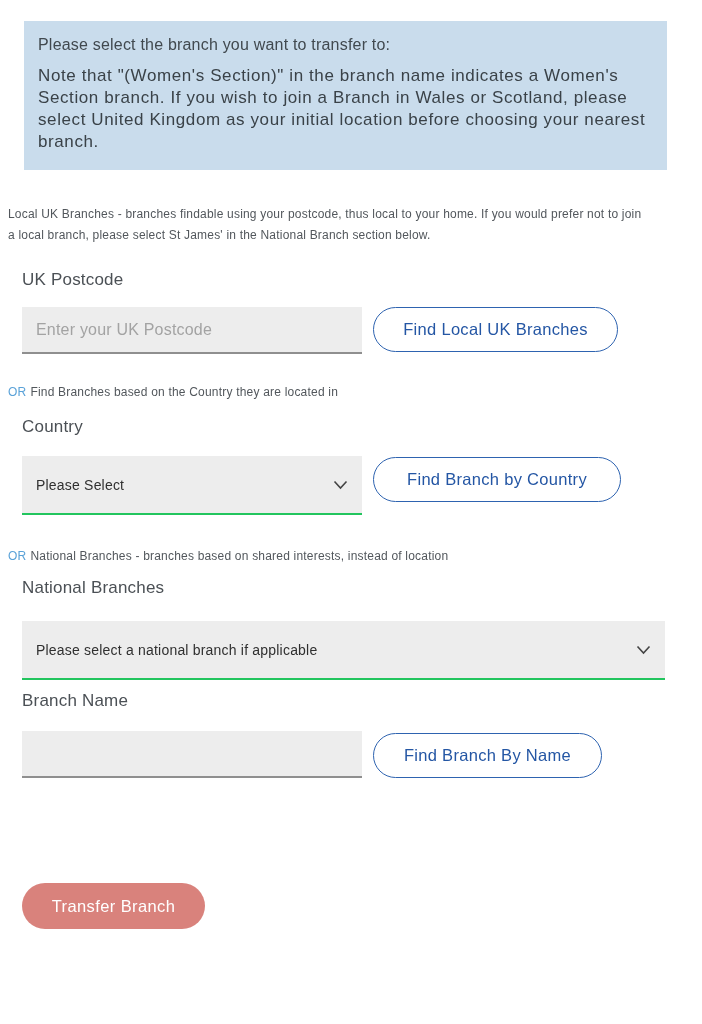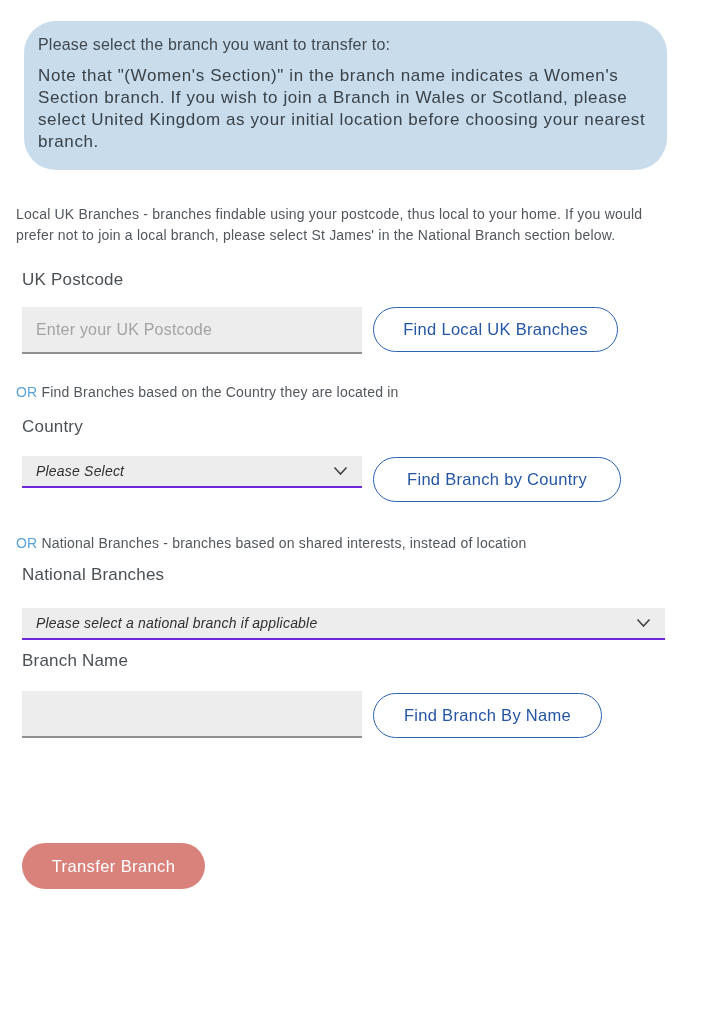--- a/index.html
+++ b/index.html
@@ -10,43 +10,42 @@
     position: relative;
     overflow: hidden;
     color: #4c5257;
   }
   .page { width: 702px; height: 1024px; position: relative; }
 
   .info-box {
     margin: 21px 35px 0 24px;
     background: #c9dcec;
     padding: 13px 16px 17px 14px;
-    border-radius: 32px;
   }
   .info-line1 {
     font-size: 16px;
     line-height: 21px;
     color: #41494f;
     letter-spacing: 0.2px;
     margin-bottom: 10px;
   }
   .info-line2 {
     font-size: 17px;
     line-height: 22px;
     color: #3a4248;
     font-weight: 500;
     letter-spacing: 0.6px;
   }
 
   .body-text {
-    font-size: 14px;
+    font-size: 12px;
     line-height: 21px;
     color: #52575c;
     letter-spacing: 0.2px;
-    margin-left: 16px;
+    margin-left: 8px;
     max-width: 640px;
   }
   .section-desc { margin-top: 34px; }
 
   .or-line { max-width: 625px; }
   .or {
     color: #5aa2d8;
     margin-right: 4px;
   }
   .or-country { margin-top: 28px; }
@@ -84,29 +83,28 @@
     font-family: "Liberation Sans", sans-serif;
     font-size: 16px;
     color: #3a3a3a;
     letter-spacing: 0.2px;
     outline: none;
   }
   .text-field::placeholder { color: #a3a3a3; }
 
   .select-field {
     width: 340px;
-    height: 32px;
+    height: 59px;
     background: #ededed;
-    border-bottom: 2px solid #6d28d9;
+    border-bottom: 2px solid #22c55e;
     padding: 0 14px;
     display: flex;
     align-items: center;
     justify-content: space-between;
     cursor: pointer;
-    font-style: italic;
   }
   .select-field.full { width: 643px; margin-left: 22px; margin-top: 24px; text-align: center; }
   .select-value {
     font-size: 14px;
     color: #303030;
     letter-spacing: 0.2px;
   }
   .chevron { flex: 0 0 auto; }
 
   .pill-button {

